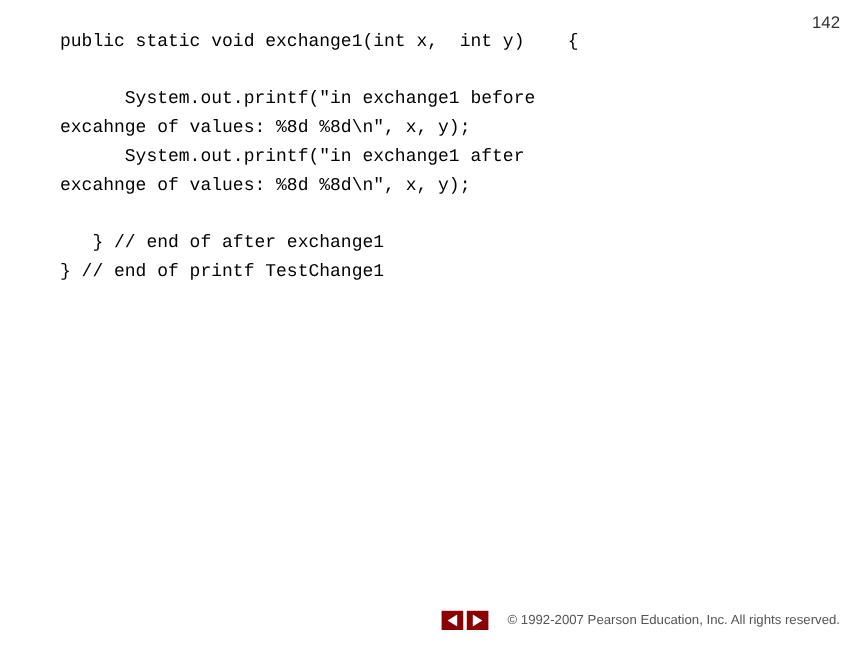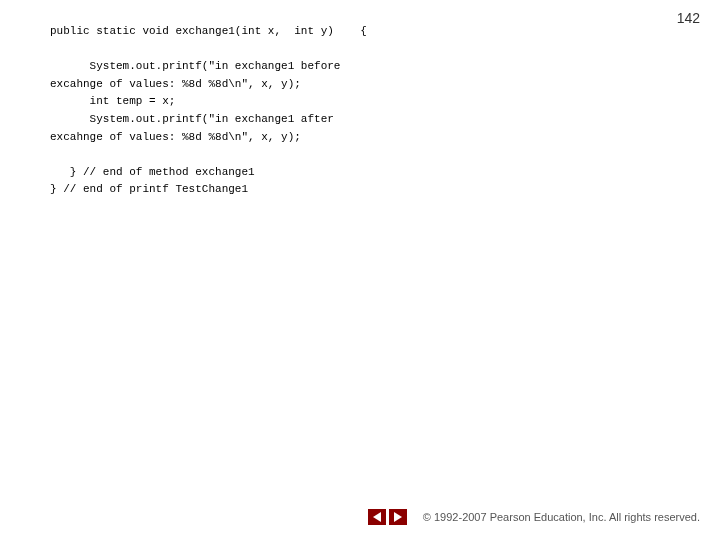--- a/index.html
+++ b/index.html
@@ -34,21 +34,21 @@
       font-size: 36px;
       font-weight: bold;
       color: #4a7c2f;
       margin-top: 30px;
       margin-bottom: 20px;
       font-family: Arial, Helvetica, sans-serif;
     }
 
     .code-block {
       font-family: 'Courier New', Courier, monospace;
-      font-size: 11px;
+      font-size: 15px;
       color: #000000;
       line-height: 1.6;
       margin-left: 20px;
     }
 
     .code-line {
       white-space: pre;
       display: block;
     }
 
@@ -103,25 +103,24 @@
 <div class="slide-container">
 
   <div class="slide-number">142</div>
 
 
   <div class="code-block">
     <span class="code-line">public static void exchange1(int x,  int y)    {</span>
     <span class="code-line"> </span>
     <span class="code-line">      System.out.printf("in exchange1 before</span>
     <span class="code-line">excahnge of values: %8d %8d\n", x, y);</span>
-    <span class="code-line">      int temp = x;</span>
     <span class="code-line">      System.out.printf("in exchange1 after</span>
     <span class="code-line">excahnge of values: %8d %8d\n", x, y);</span>
     <span class="code-line"> </span>
-    <span class="code-line">   } // end of method exchange1</span>
+    <span class="code-line">   } // end of after exchange1</span>
     <span class="code-line">} // end of printf TestChange1</span>
   </div>
 
   <div class="footer">
     <div class="nav-buttons">
       <div class="nav-btn nav-btn-prev"></div>
       <div class="nav-btn nav-btn-next"></div>
     </div>
     <span class="footer-copyright">© 1992-2007 Pearson Education, Inc.  All rights reserved.</span>
   </div>

